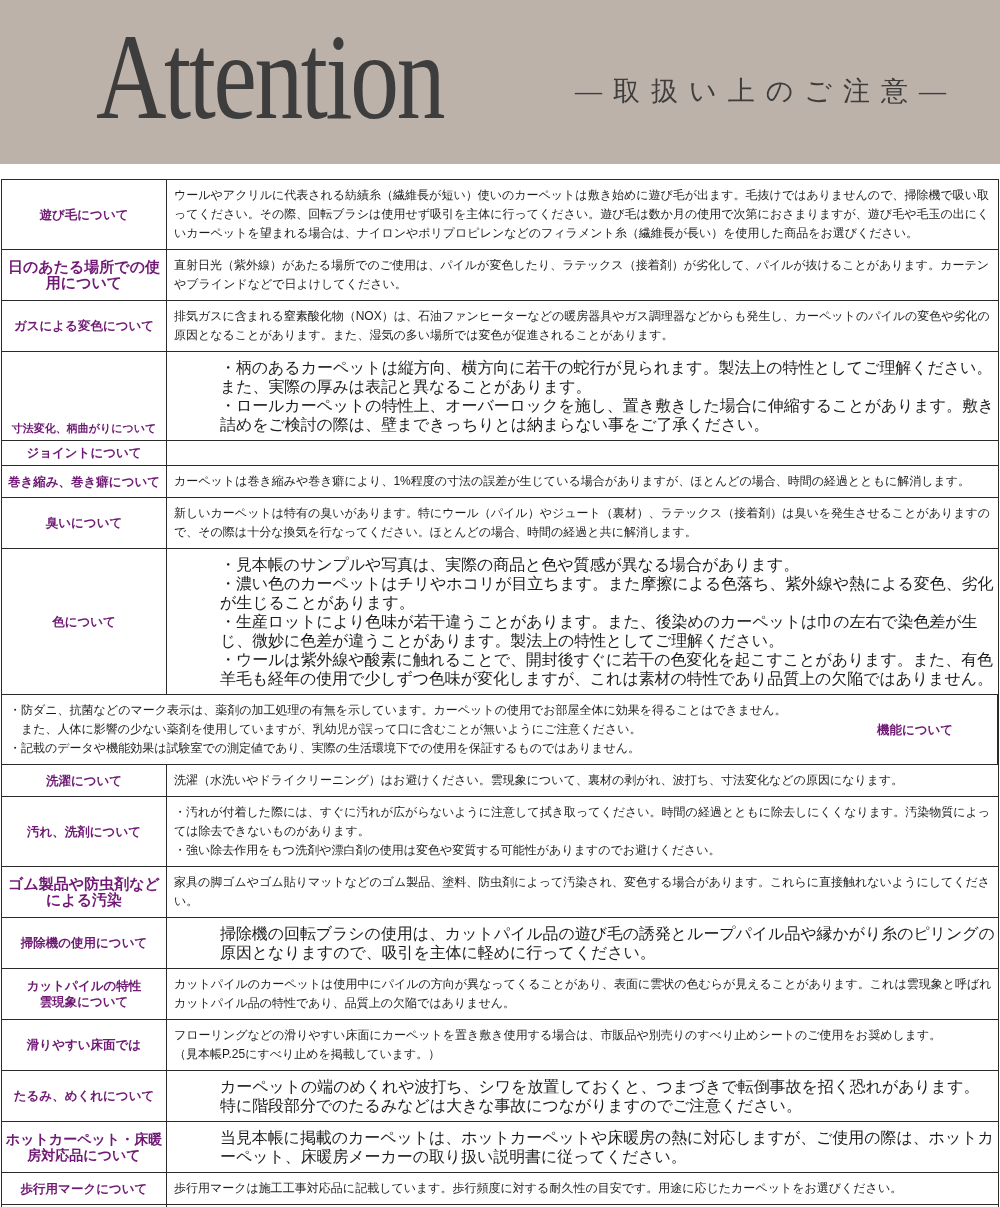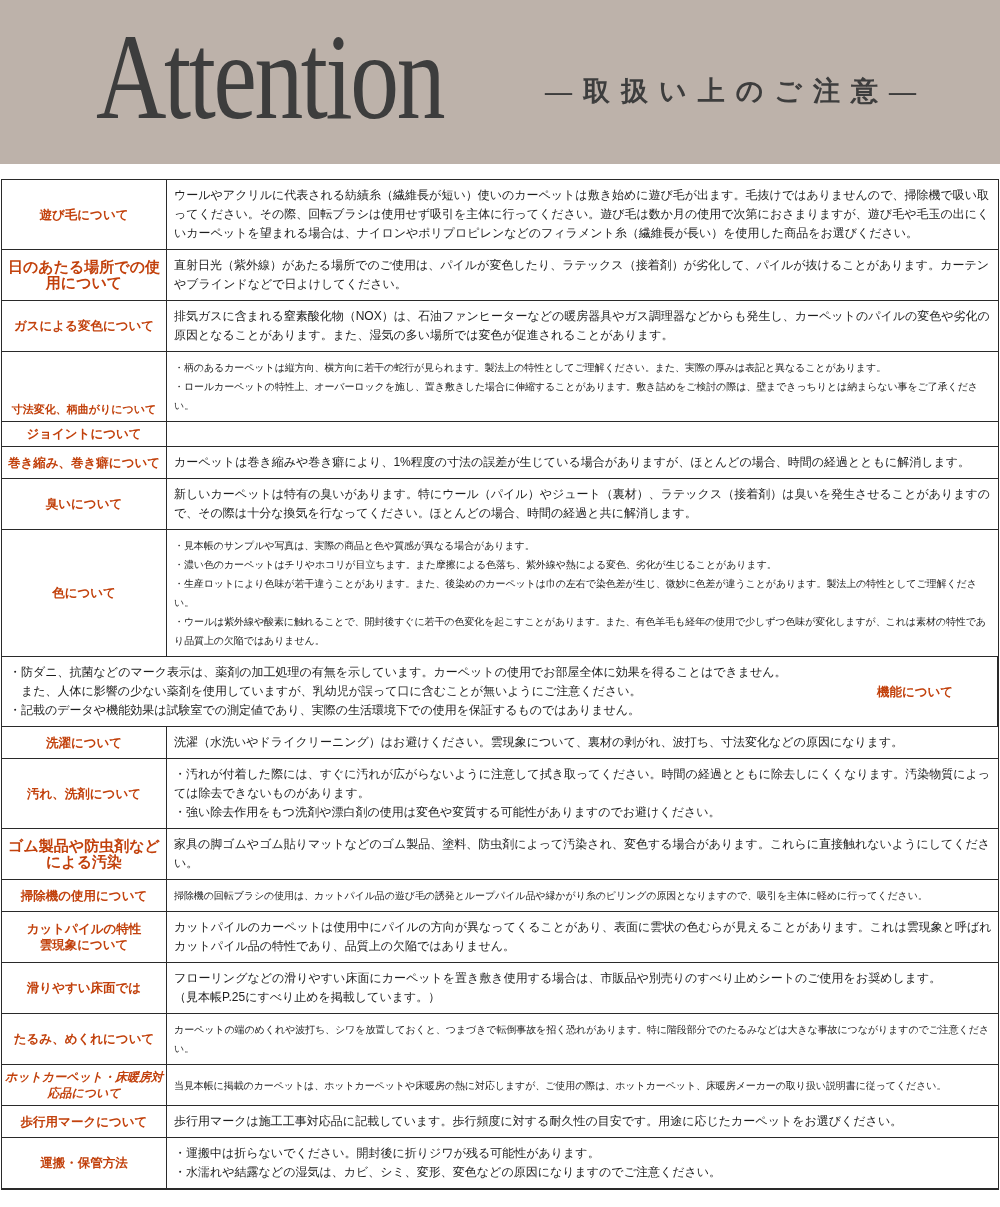--- a/index.html
+++ b/index.html
@@ -15,47 +15,47 @@
   }
   
   .banner{position:relative;width:1000px;height:164px;background:var(--banner-bg);}
   .title{
     position:absolute;left:96px;bottom:26px;margin:0;
     font-family:"Liberation Serif","DejaVu Serif",serif;font-weight:400;
     font-size:122px;line-height:1;color:var(--ink);letter-spacing:-3px;
     transform:scaleX(.80);transform-origin:left bottom;white-space:nowrap;
   }
   .subtitle{
-    position:absolute;left:545px;bottom:55px;
-    font-family:"Liberation Serif","DejaVu Serif",serif;font-weight:700;
+    position:absolute;left:575px;bottom:55px;
+    font-family:"Liberation Serif","DejaVu Serif",serif;font-weight:400;
     font-size:27px;letter-spacing:11px;color:var(--ink);white-space:nowrap;
   }
   
   .attention-table{
     width:998px;margin:15px 1px 0 1px;
     border:1px solid var(--border);border-bottom-width:2px;
   }
   .row{display:flex;border-bottom:1px solid var(--border);}
   .row:last-child{border-bottom:none;}
   .cell{padding:6px 4px;}
   .label{
     flex:0 0 165px;border-right:1px solid var(--border);
     display:flex;align-items:center;justify-content:center;text-align:center;
-    font-weight:700;font-size:12.5px;line-height:16px;color:#c2410c;
+    font-weight:700;font-size:12.5px;line-height:16px;color:#701a75;
     white-space:pre-line;padding:4px 2px;
   }
   .content{
     flex:1 1 auto;font-size:12px;line-height:19px;padding:6px 3px 6px 7px;
-    display:flex;align-items:center;color:var(--text);
+    display:flex;color:var(--text);
   }
   .content span{white-space:pre-line;display:block;}
-  .row.c-sm .content{font-size:10px;letter-spacing:-.1px;}
+  .row.c-sm .content{font-size:16px;letter-spacing:-.1px;margin-left:46px;}
   .row.l-sm  .label{font-size:11px;align-items:flex-end;}
   .row.l-xs  .label{font-size:15px;}
-  .row.l-xxs .label{font-size:12px;font-style:italic;}
+  .row.l-xxs .label{font-size:14px;}
 </style>
 </head>
 <body>
 
 <header class="banner">
   <h1 class="title">Attention</h1>
   <div class="subtitle">―取扱い上のご注意―</div>
 </header>
 
 <main class="attention-table">

